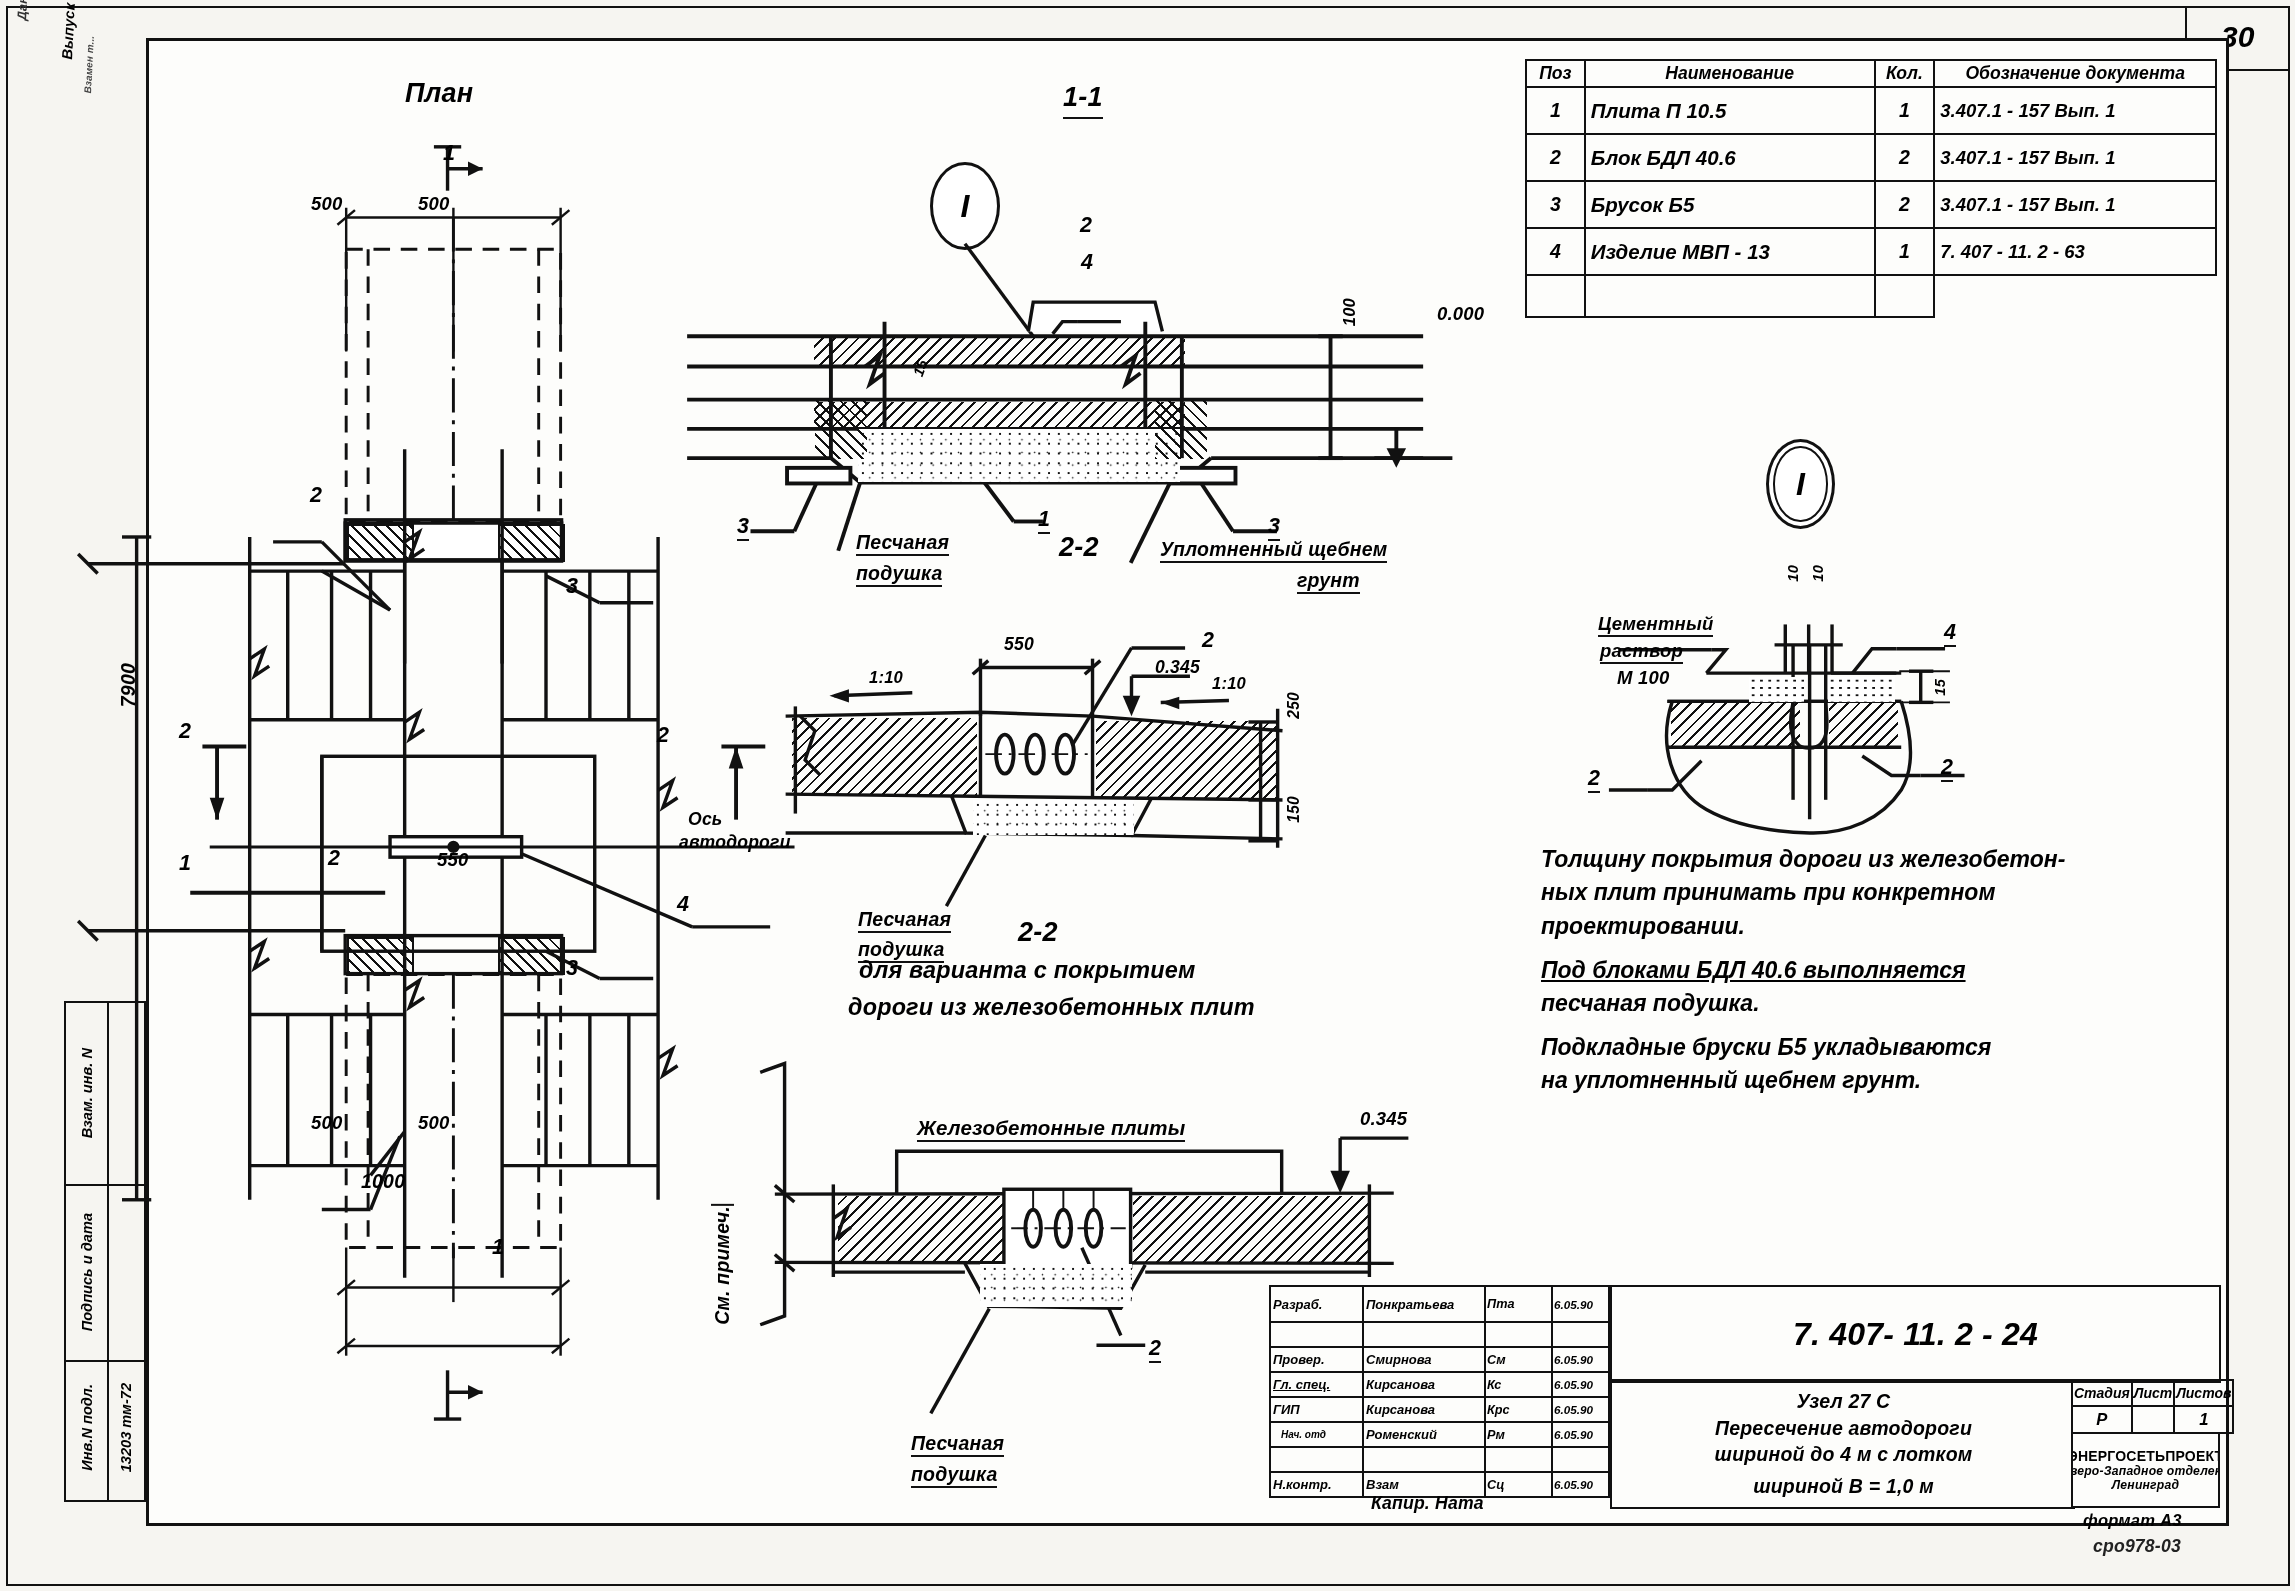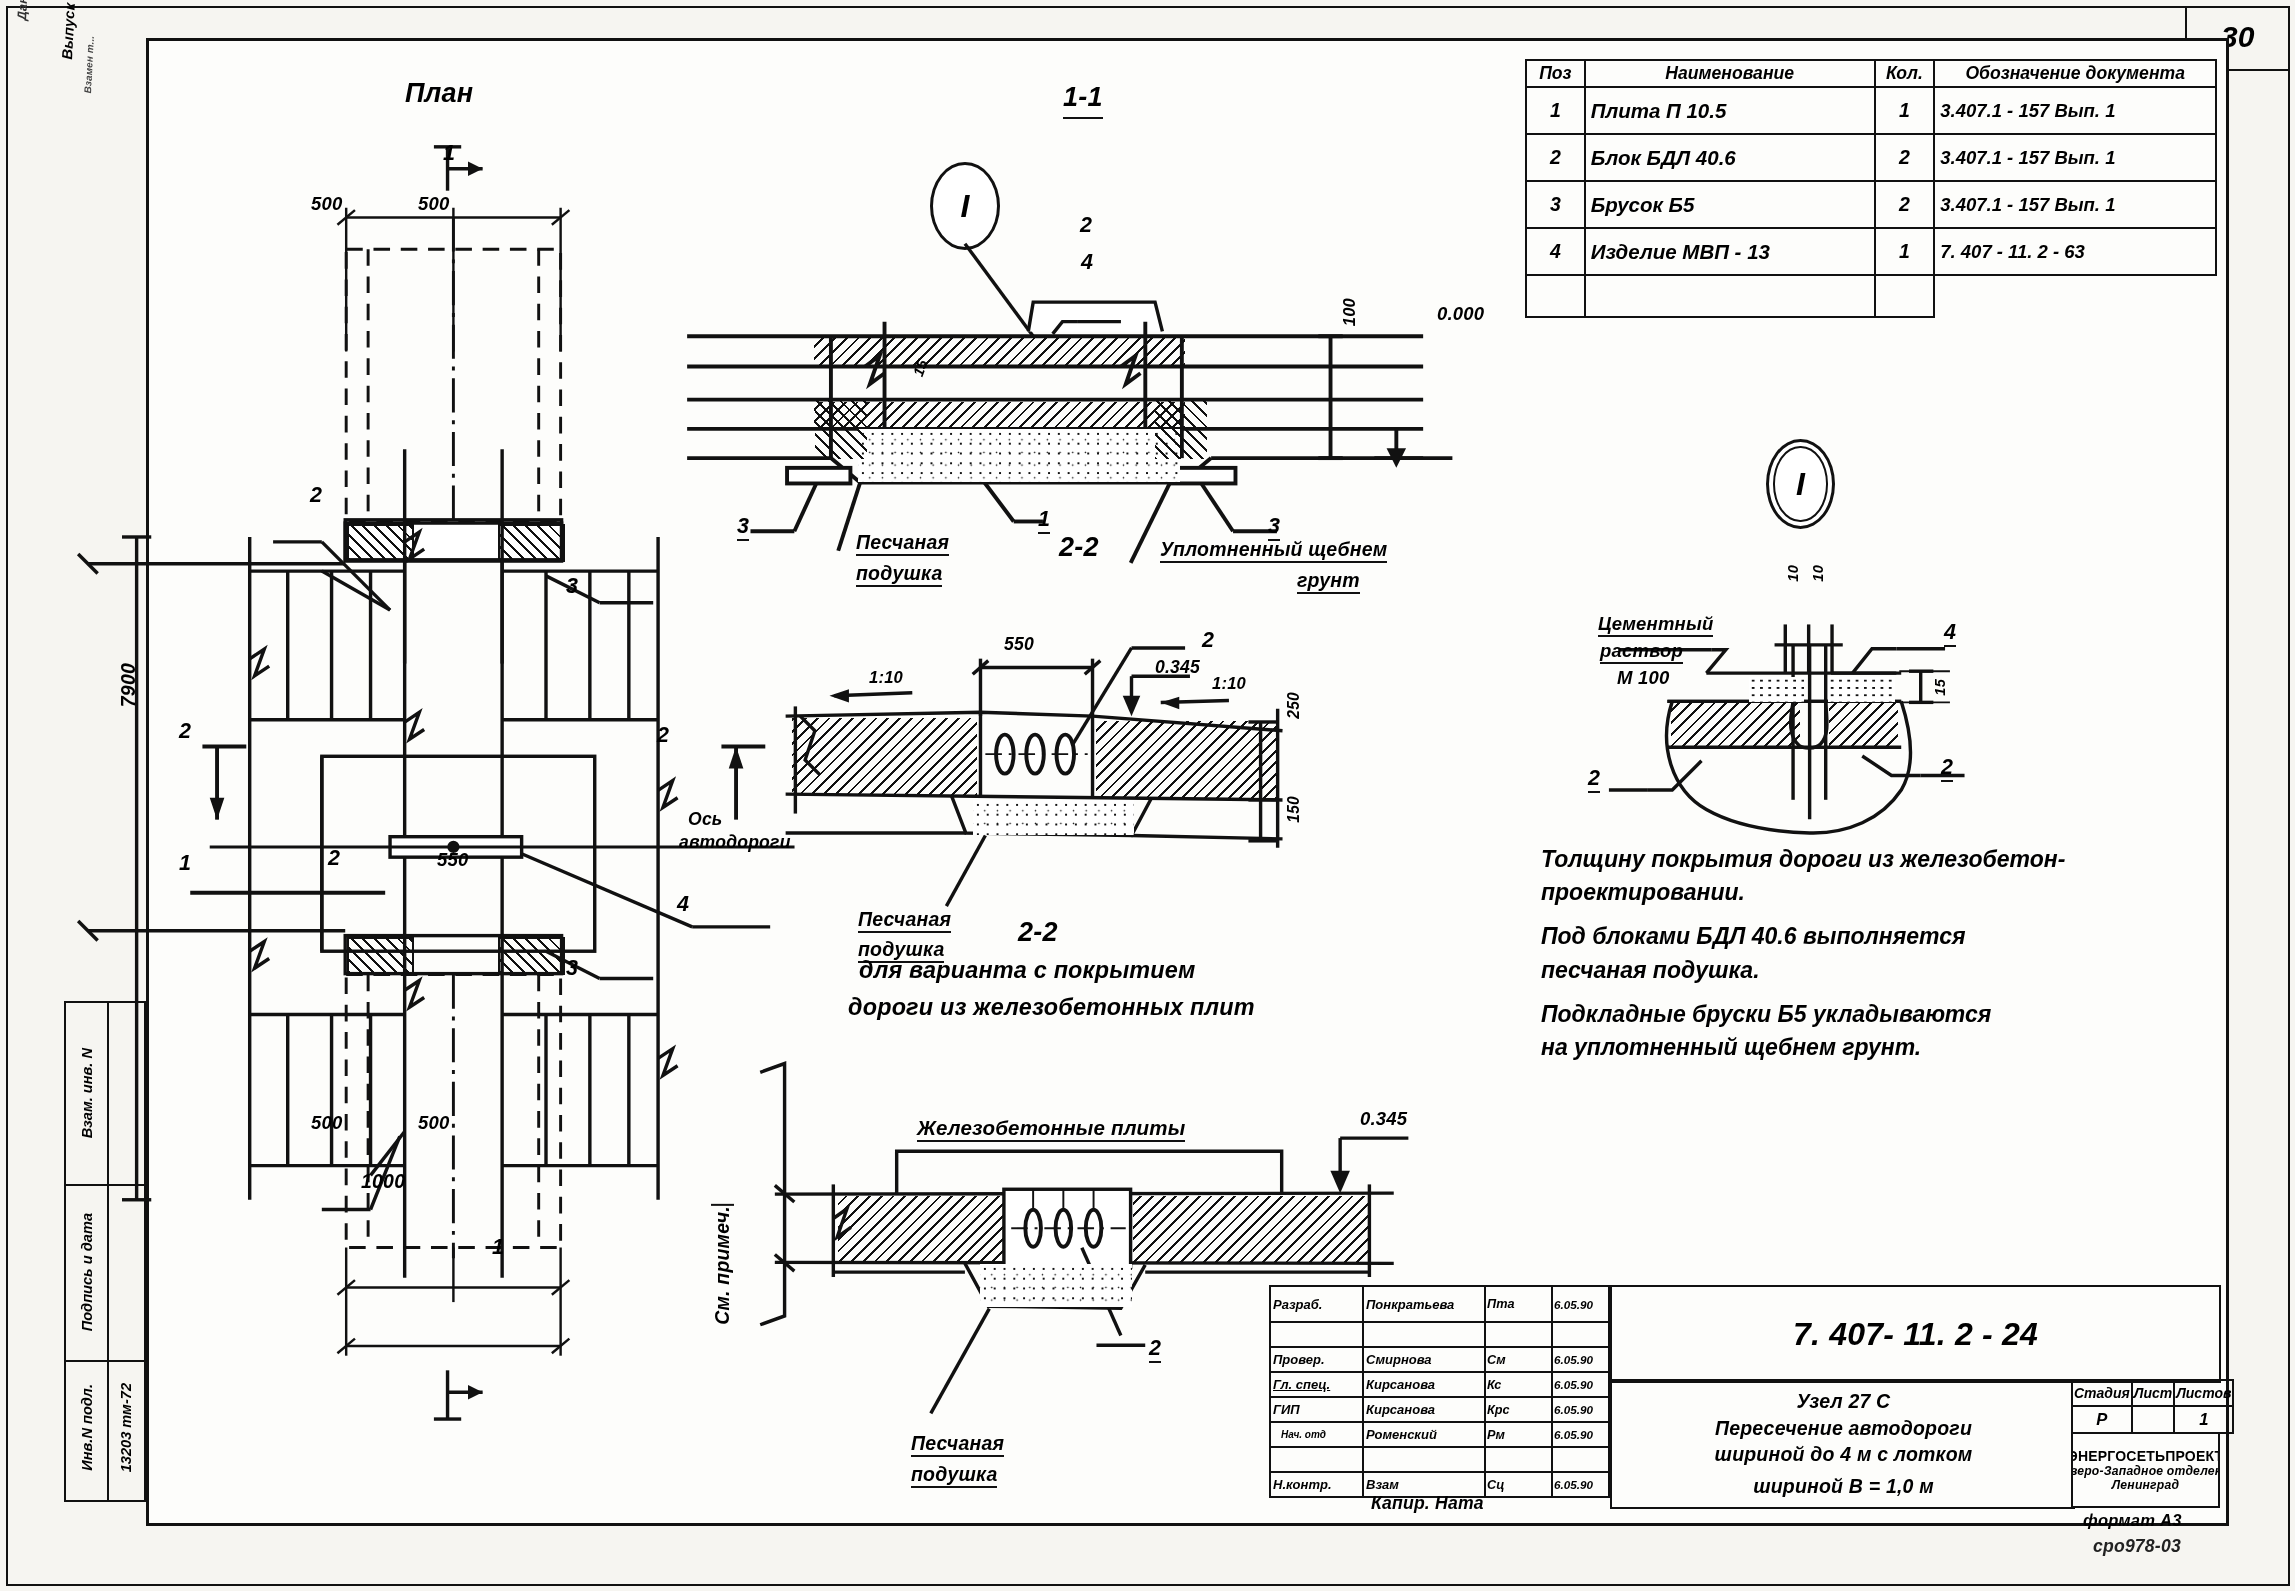--- a/index.html
+++ b/index.html
@@ -578,22 +578,23 @@
   <div class="lbl" style="left:1932px;top:679px;font-size:14.6px;writing-mode:vertical-rl;transform:rotate(180deg);">15</div>
   <div class="lbl ul" style="left:1944px;top:620px;font-size:21.5px;">4</div>
   <div class="lbl ul" style="left:1598px;top:613px;font-size:18.5px;">Цементный</div>
   <div class="lbl ul" style="left:1600px;top:640px;font-size:18.5px;">раствор</div>
   <div class="lbl" style="left:1617px;top:667px;font-size:18.5px;">М 100</div>
   <div class="lbl ul" style="left:1588px;top:766px;font-size:21.5px;">2</div>
   <div class="lbl ul" style="left:1941px;top:755px;font-size:21.5px;">2</div>
 
   <div class="notes" style="left:1541px;top:843px;width:673px;font-size:23px;">
     <div>Толщину покрытия дороги из железобетон-</div>
+    <div>ных плит принимать при конкретном</div>
     <div>проектировании.</div>
-    <div style="margin-top:10.7px;">Под блоками БДЛ 40.6 выполняется</div>
+    <div style="margin-top:10.7px;text-decoration:underline;">Под блоками БДЛ 40.6 выполняется</div>
     <div>песчаная подушка.</div>
     <div style="margin-top:10.7px;">Подкладные бруски Б5 укладываются</div>
     <div>на уплотненный щебнем грунт.</div>
   </div>
 
   <table class="tb" style="left:1269px;top:1285px;width:341px;">
     <tbody>
         <tr style="height:36px;">
       <td style="width:88px;font-size:13px;padding-left:2px;">Разраб.</td>
       <td style="width:117px;font-size:13px;padding-left:2px;">Понкратьева</td>

